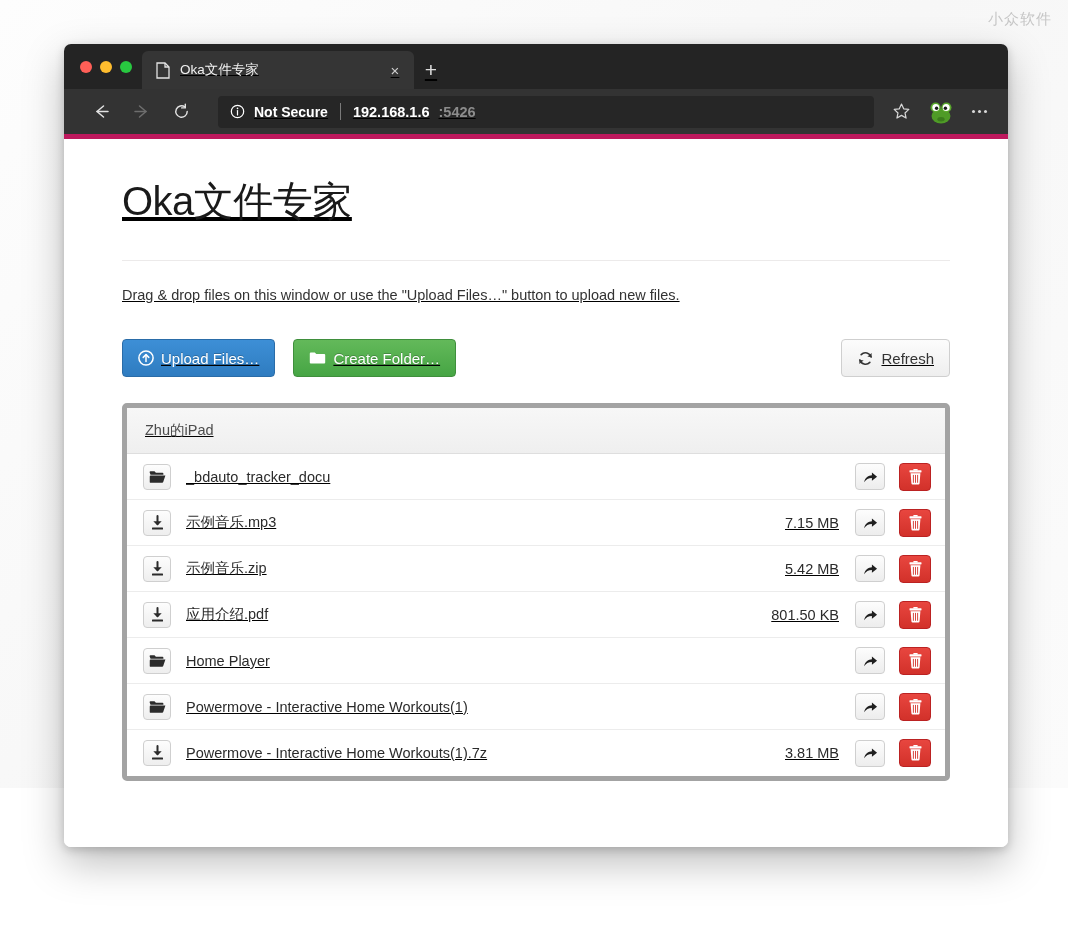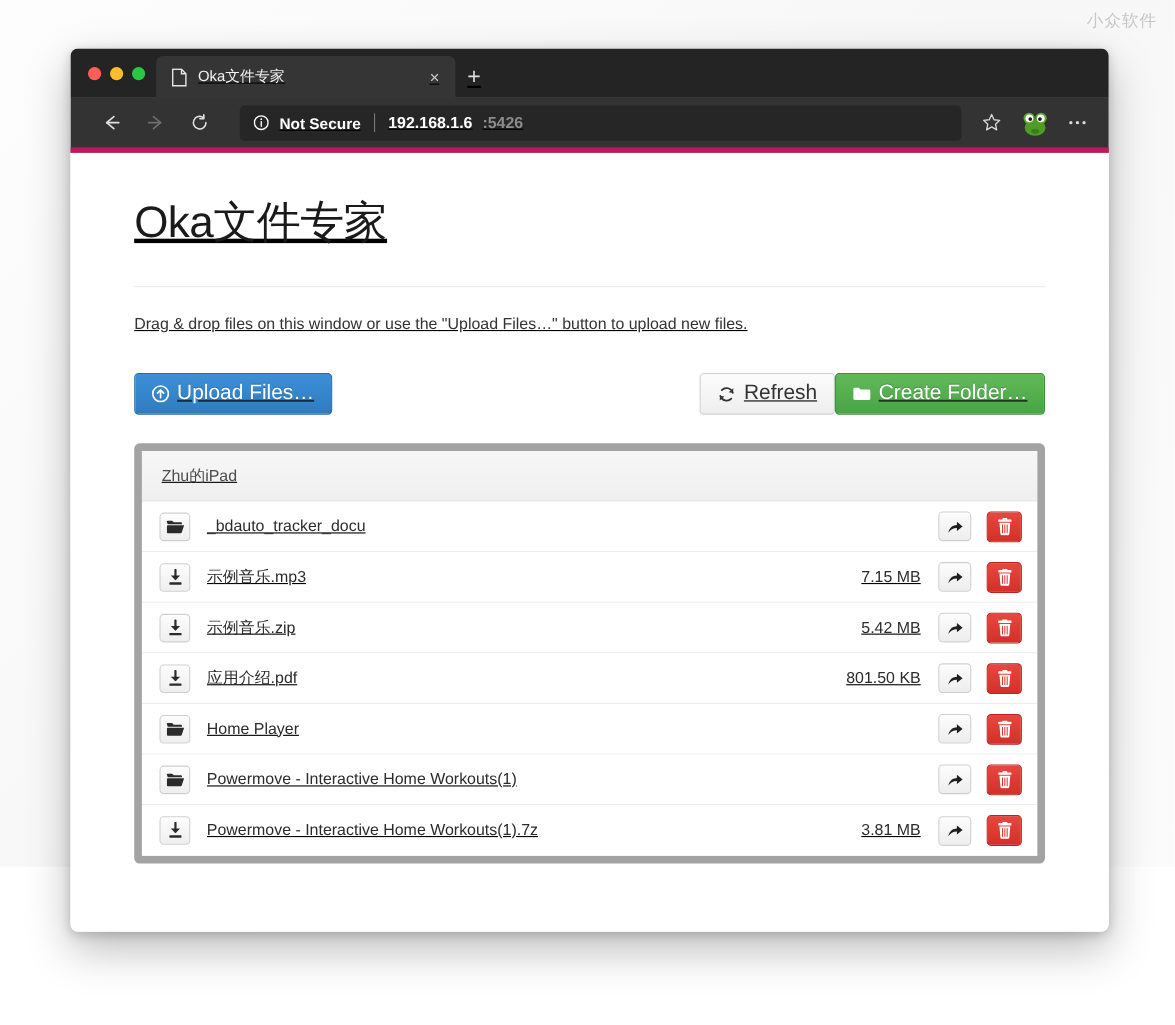--- a/index.html
+++ b/index.html
@@ -185,21 +185,21 @@
     margin-top: 36px;
   }
 
   .btn {
     display: inline-flex;
     align-items: center;
     gap: 7px;
     height: 38px;
     padding: 0 15px;
     border-radius: 4px;
-    font-size: 19px;
+    font-size: 15px;
     color: #ffffff;
     border: 1px solid rgba(0,0,0,0.16);
     text-shadow: 0 -1px 0 rgba(0,0,0,0.22);
     white-space: nowrap;
   }
   .btn-upload {
     background: linear-gradient(#3d8fd6, #2f7cc0);
     border-color: #2a6ca8;
     margin-right: 18px;
   }
@@ -213,21 +213,21 @@
     color: #333333;
     border: 1px solid #cfcfcf;
     text-shadow: none;
     height: 38px;
     padding: 0 15px;
   }
 
   
   .panel {
     margin-top: 26px;
-    border: 7px solid #a3a3a3;
+    border: 5px solid #a3a3a3;
     border-radius: 5px;
     overflow: hidden;
     background: #ffffff;
   }
   .panel-header {
     height: 46px;
     background: linear-gradient(#f7f7f7, #efefef);
     border-bottom: 1px solid #dedede;
     display: flex;
     align-items: center;
@@ -391,37 +391,37 @@
 
         <div class="btn btn-upload">
           <svg width="16" height="16" viewBox="0 0 16 16">
             <circle cx="8" cy="8" r="7.1" fill="none" stroke="#ffffff" stroke-width="1.5"></circle>
             <path d="M8 11.5 V4.8" stroke="#ffffff" stroke-width="1.5" stroke-linecap="round"></path>
             <path d="M5.2 7.4 L8 4.6 L10.8 7.4" fill="none" stroke="#ffffff" stroke-width="1.5" stroke-linecap="round" stroke-linejoin="round"></path>
           </svg>
           <span>Upload Files…</span>
         </div>
 
+        <div class="btn btn-folder">
+          <svg width="17" height="14" viewBox="0 0 17 14">
+            <path d="M0.8 2.4 a1 1 0 0 1 1 -1 h4 l1.5 1.6 h7.9 a1 1 0 0 1 1 1 v7.6 a1 1 0 0 1 -1 1 h-13.4 a1 1 0 0 1 -1 -1 z" fill="#ffffff"></path>
+          </svg>
+          <span>Create Folder…</span>
+        </div>
+
         <div class="btn btn-refresh">
           <svg width="17" height="17" viewBox="0 0 18 18">
             <path d="M15 7.5 a6.3 6.3 0 0 0 -10.6 -2.6" fill="none" stroke="#333333" stroke-width="1.7" stroke-linecap="round"></path>
             <path d="M3 10.5 a6.3 6.3 0 0 0 10.6 2.6" fill="none" stroke="#333333" stroke-width="1.7" stroke-linecap="round"></path>
             <path d="M15.6 3.2 L15.2 7.6 L11 6.9 z" fill="#333333"></path>
             <path d="M2.4 14.8 L2.8 10.4 L7 11.1 z" fill="#333333"></path>
           </svg>
           <span>Refresh</span>
         </div>
 
-        <div class="btn btn-folder">
-          <svg width="17" height="14" viewBox="0 0 17 14">
-            <path d="M0.8 2.4 a1 1 0 0 1 1 -1 h4 l1.5 1.6 h7.9 a1 1 0 0 1 1 1 v7.6 a1 1 0 0 1 -1 1 h-13.4 a1 1 0 0 1 -1 -1 z" fill="#ffffff"></path>
-          </svg>
-          <span>Create Folder…</span>
-        </div>
-
       </div>
 
       <div class="panel">
         <div class="panel-header">Zhu的iPad</div>
         <div id="file-rows">
             <div class="row">
               <span class="type-icon">
                 <svg width="17" height="14" viewBox="0 0 17 14">
                   <path d="M0.6 2.2 a0.9 0.9 0 0 1 0.9 -0.9 h4 l1.4 1.5 h6.6 a0.9 0.9 0 0 1 0.9 0.9 v1 h-12.9 z" fill="#2b2b2b"></path>
                   <path d="M2.1 5.6 h14.3 l-2.2 6.5 a1 1 0 0 1 -0.95 0.7 h-11.6 a0.9 0.9 0 0 1 -0.9 -0.9 v-5.4 a0.9 0.9 0 0 1 0.9 -0.9 z" fill="#2b2b2b"></path>

